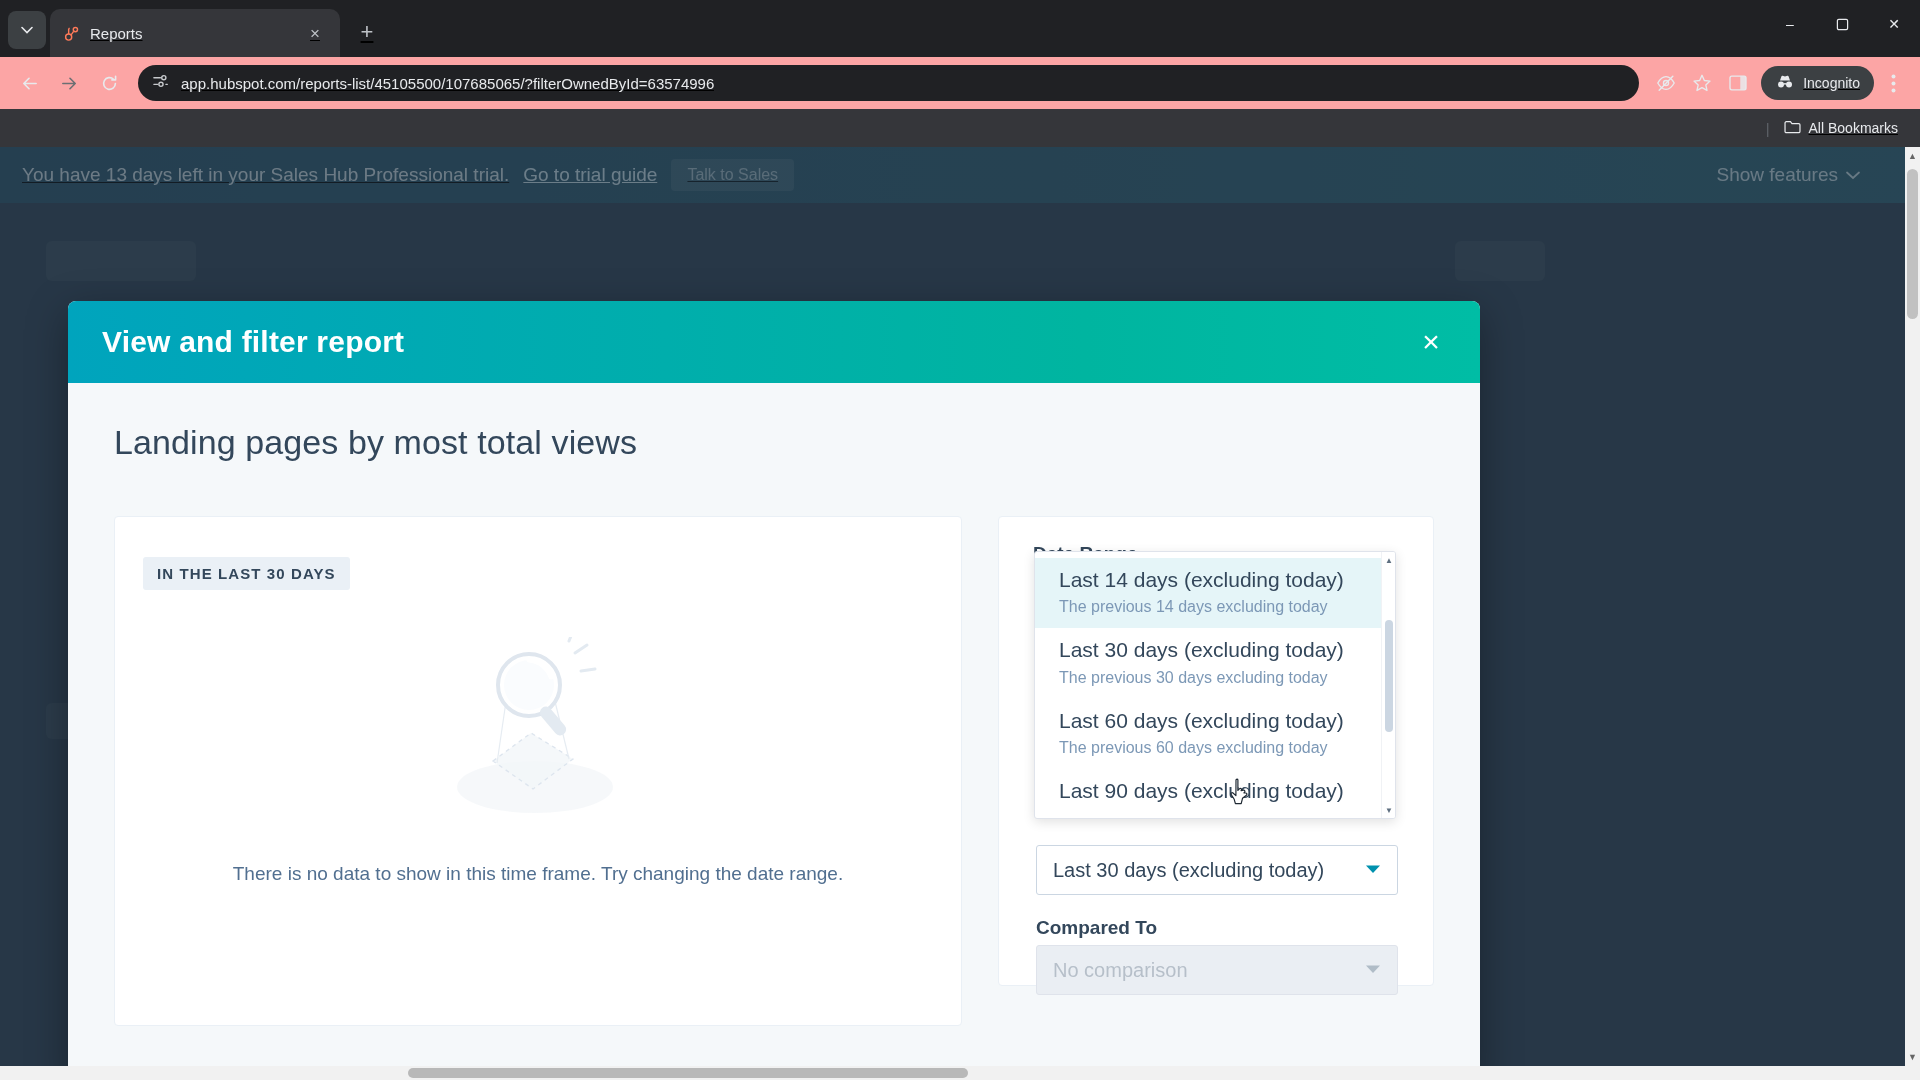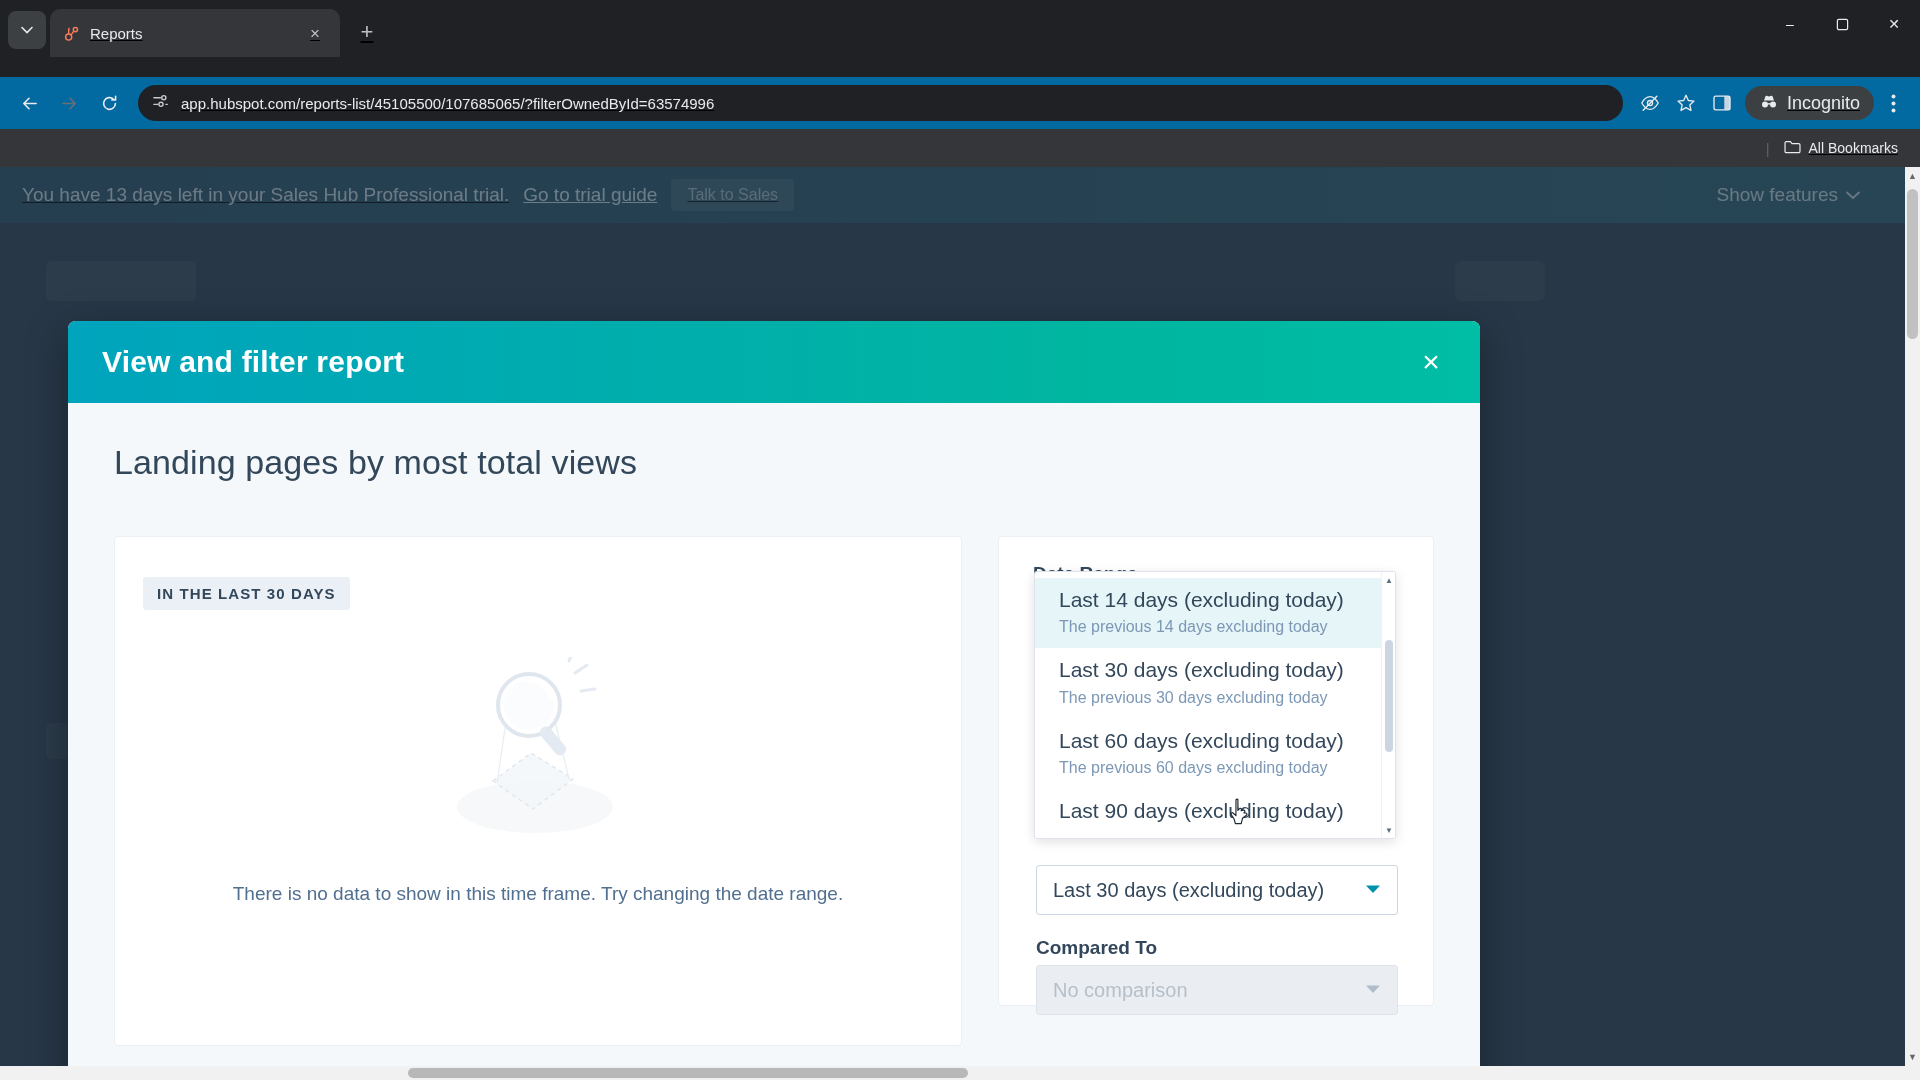--- a/index.html
+++ b/index.html
@@ -41,22 +41,22 @@
 
   .win-controls {
     position: absolute; right: 0; top: 0; height: 48px; display: flex;
   }
   .win-btn {
     width: 52px; height: 48px; display:flex; align-items:center; justify-content:center;
     color: #e8eaed; font-size: 14px;
   }
 
   .toolbar {
-    height: 52px; background: #0369a1;
-    display: flex; align-items: center; padding: 0 10px; gap: 2px; margin-top: 20px;
+    height: 52px; background: #fca5a5;
+    display: flex; align-items: center; padding: 0 10px; gap: 2px;
   }
   .nav-btn {
     width: 38px; height: 38px; border-radius: 50%;
     display: flex; align-items: center; justify-content: center;
     color: #e8eaed; font-size: 19px;
   }
   .nav-btn.disabled { color: #6b6f73; }
   .omnibox {
     flex: 1; height: 36px; background: #202124; border-radius: 18px;
     display: flex; align-items: center; padding: 0 14px; gap: 12px;
@@ -67,21 +67,21 @@
     overflow: hidden; text-overflow: ellipsis;
   }
   .tb-icon {
     width: 34px; height: 34px; border-radius: 50%;
     display: flex; align-items: center; justify-content: center;
     color: #e8eaed; font-size: 16px; flex-shrink: 0;
   }
   .incognito-pill {
     height: 34px; border-radius: 17px; background: #3c4043;
     display: flex; align-items: center; gap: 8px; padding: 0 14px;
-    color: #e8eaed; font-size: 18px; margin-left: 4px; white-space: nowrap;
+    color: #e8eaed; font-size: 14px; margin-left: 4px; white-space: nowrap;
   }
 
   .bookmarkbar {
     height: 38px; background: #35363a;
     display: flex; align-items: center; justify-content: flex-end;
     padding-right: 22px; gap: 8px;
   }
   .bm-sep { color: #5f6368; font-size: 15px; margin-right: 6px; }
   .bm-item {
     display: flex; align-items: center; gap: 8px;

